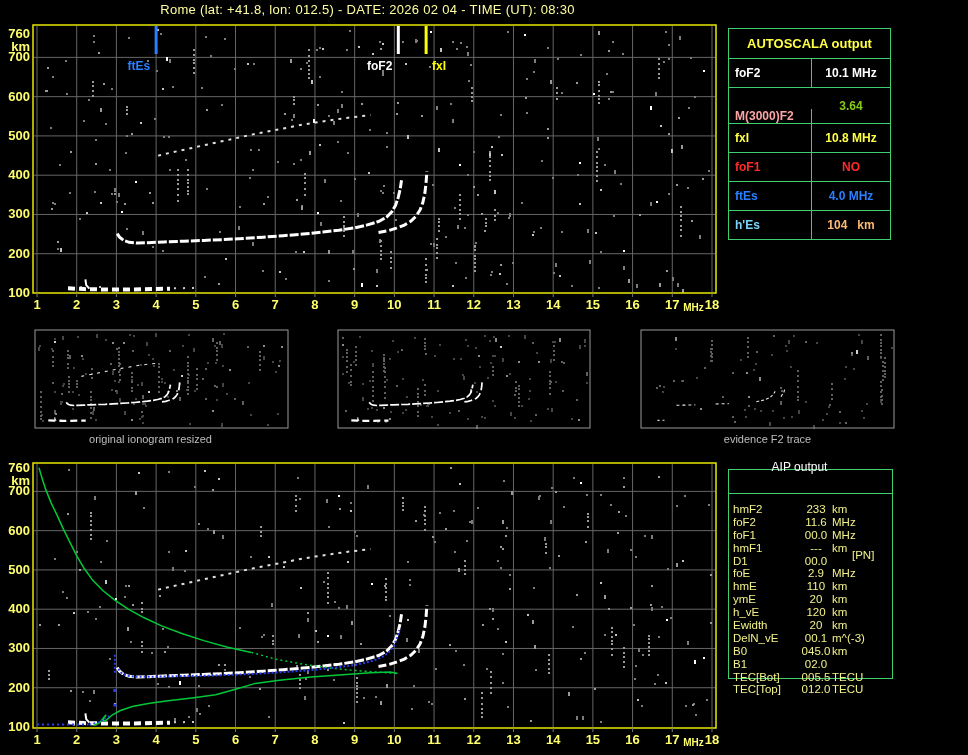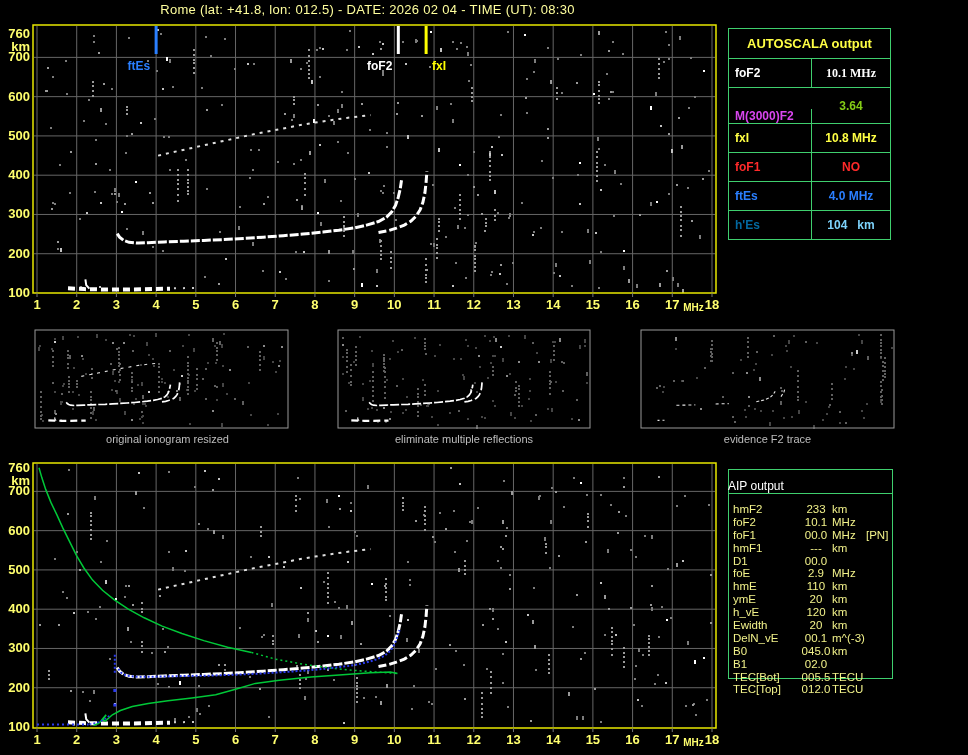--- a/index.html
+++ b/index.html
@@ -16,30 +16,30 @@
   #autoscala .hd{height:29px;line-height:29px;text-align:center;color:#ffff44;
                  font-size:13px;font-weight:bold;border-bottom:1px solid #3fcf6e;}
   #autoscala .row{flex:1;display:flex;border-bottom:1px solid #3fcf6e;font-size:12px;font-weight:bold;}
   #autoscala .row:last-child{border-bottom:none;}
   #autoscala .lbl{width:83px;border-right:1px solid #3fcf6e;padding-left:6px;
                   display:flex;align-items:center;box-sizing:border-box;white-space:pre;}
   #autoscala .val{flex:1;display:flex;align-items:center;justify-content:center;white-space:pre;}
   
   #aipbox{position:absolute;left:728px;top:469px;width:165px;height:210px;
           border:1px solid #3fcf6e;box-sizing:border-box;}
-  #aiphead{position:absolute;left:728px;top:479px;width:143px;text-align:left;
+  #aiphead{position:absolute;left:728px;top:460px;width:143px;text-align:center;
            color:#ffffff;font-size:12px;font-weight:normal;}
   #aiphr{position:absolute;left:728px;top:493px;width:165px;height:1px;background:#3fcf6e;}
   #aiprows{position:absolute;left:728px;top:503px;width:178px;}
   .aiprow{position:relative;height:12.9px;font-size:11.5px;font-weight:normal;color:#f2f28a;white-space:pre;}
   .aiprow span{position:absolute;top:0;text-align:center;}
   .aip-l{left:5px;}
   .aip-v{left:22px;width:60px;text-align:right;padding-left:36px;}
   .aip-u{left:104px;}
-  .aip-n{left:138px;}
+  .aip-n{left:124px;margin-top:20px;}
 </style>
 </head>
 <body>
 
 <div id="screen">
   <div id="title">Rome (lat: +41.8, lon: 012.5) - DATE: 2026 02 04 - TIME (UT): 08:30</div>
 
   <svg id="gfx" width="968" height="755">
       <g>
         <g>
@@ -1555,58 +1555,57 @@
           <polyline points="657.5,420.4 665.5,420.2" fill="none" stroke="#e8e8e8" stroke-width="1.1" stroke-dasharray="2,3"></polyline>
           <polyline points="676.4,405.3 695.3,404.9" fill="none" stroke="#e8e8e8" stroke-width="1.1" stroke-dasharray="3,3"></polyline>
           <polyline points="715.6,404.0 728.7,403.6" fill="none" stroke="#e8e8e8" stroke-width="1.1" stroke-dasharray="3,3"></polyline>
           <polyline points="756.3,401.7 765.0,399.8 770.1,397.5 773.0,394.6 775.2,391.4" fill="none" stroke="#e8e8e8" stroke-width="1.1" stroke-dasharray="3,2"></polyline>
           <polyline points="781.0,396.6 783.9,392.0 785.1,388.1" fill="none" stroke="#e8e8e8" stroke-width="1.1" stroke-dasharray="3,2"></polyline>
         </g>
         <rect x="641" y="330" width="253" height="98" fill="none" stroke="#999" stroke-width="1"></rect>
       </g>
     </svg>
 
-  <div class="caption" style="left:41px;width:253px;">original ionogram resized</div>
-  <div class="caption" style="left:338px;width:252px;">eliminate multiple reflections</div>
+  <div class="caption" style="left:24px;width:253px;">original ionogram resized</div>
   <div class="caption" style="left:641px;width:253px;">evidence F2 trace</div>
 
   <div id="autoscala">
     <div class="hd">AUTOSCALA output</div>
   <div class="row">
         <div class="lbl" style="color: rgb(255, 255, 255);">foF2</div>
-        <div class="val" style="color: rgb(255, 255, 255); font-family: Liberation Serif, serif;">10.1 MHz</div>
+        <div class="val" style="color: rgb(255, 255, 255);">10.1 MHz</div>
       </div>
       <div class="row">
-        <div class="lbl" style="color: #d946ef; margin-top: 21px;">M(3000)F2</div>
+        <div class="lbl" style="color: #fca5a5; margin-top: 21px;">M(3000)F2</div>
         <div class="val" style="color: #84cc16;">3.64</div>
       </div>
       <div class="row">
         <div class="lbl" style="color: rgb(255, 255, 68);">fxI</div>
         <div class="val" style="color: rgb(255, 255, 68);">10.8 MHz</div>
       </div>
       <div class="row">
         <div class="lbl" style="color: rgb(255, 42, 42);">foF1</div>
         <div class="val" style="color: rgb(255, 42, 42);">NO</div>
       </div>
       <div class="row">
         <div class="lbl" style="color: rgb(42, 127, 255);">ftEs</div>
         <div class="val" style="color: rgb(42, 127, 255);">4.0 MHz</div>
       </div>
       <div class="row">
-        <div class="lbl" style="color: #0369a1;">h'Es</div>
-        <div class="val" style="color: #7dd3fc;">104   km</div>
+        <div class="lbl" style="color: #7dd3fc;">h'Es</div>
+        <div class="val" style="color: #fdba74;">104   km</div>
       </div>
     </div>
 
   <div id="aipbox"></div>
   <div id="aiphead">AIP output</div>
   <div id="aiphr"></div>
   <div id="aiprows">
       <div class="aiprow"><span class="aip-l">hmF2</span><span class="aip-v">233</span><span class="aip-u">km</span><span class="aip-n"></span></div>
-      <div class="aiprow"><span class="aip-l">foF2</span><span class="aip-v">10.1</span><span class="aip-u">MHz</span><span class="aip-n"></span></div>
+      <div class="aiprow"><span class="aip-l">foF2</span><span class="aip-v">11.6</span><span class="aip-u">MHz</span><span class="aip-n"></span></div>
       <div class="aiprow"><span class="aip-l">foF1</span><span class="aip-v">00.0</span><span class="aip-u">MHz</span><span class="aip-n">[PN]</span></div>
       <div class="aiprow"><span class="aip-l">hmF1</span><span class="aip-v">---</span><span class="aip-u">km</span><span class="aip-n"></span></div>
       <div class="aiprow"><span class="aip-l">D1</span><span class="aip-v">00.0</span><span class="aip-u"></span><span class="aip-n"></span></div>
       <div class="aiprow"><span class="aip-l">foE</span><span class="aip-v">2.9</span><span class="aip-u">MHz</span><span class="aip-n"></span></div>
       <div class="aiprow"><span class="aip-l">hmE</span><span class="aip-v">110</span><span class="aip-u">km</span><span class="aip-n"></span></div>
       <div class="aiprow"><span class="aip-l">ymE</span><span class="aip-v">20</span><span class="aip-u">km</span><span class="aip-n"></span></div>
       <div class="aiprow"><span class="aip-l">h_vE</span><span class="aip-v">120</span><span class="aip-u">km</span><span class="aip-n"></span></div>
       <div class="aiprow"><span class="aip-l">Ewidth</span><span class="aip-v">20</span><span class="aip-u">km</span><span class="aip-n"></span></div>
       <div class="aiprow"><span class="aip-l">DelN_vE</span><span class="aip-v">00.1</span><span class="aip-u">m^(-3)</span><span class="aip-n"></span></div>
       <div class="aiprow"><span class="aip-l">B0</span><span class="aip-v">045.0</span><span class="aip-u">km</span><span class="aip-n"></span></div>

